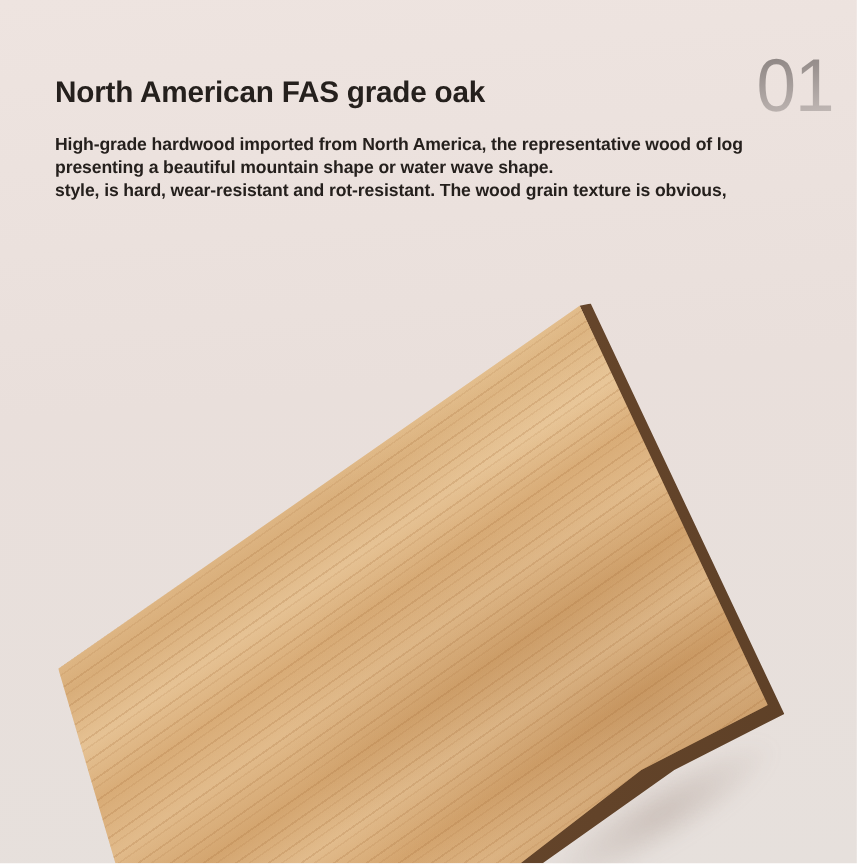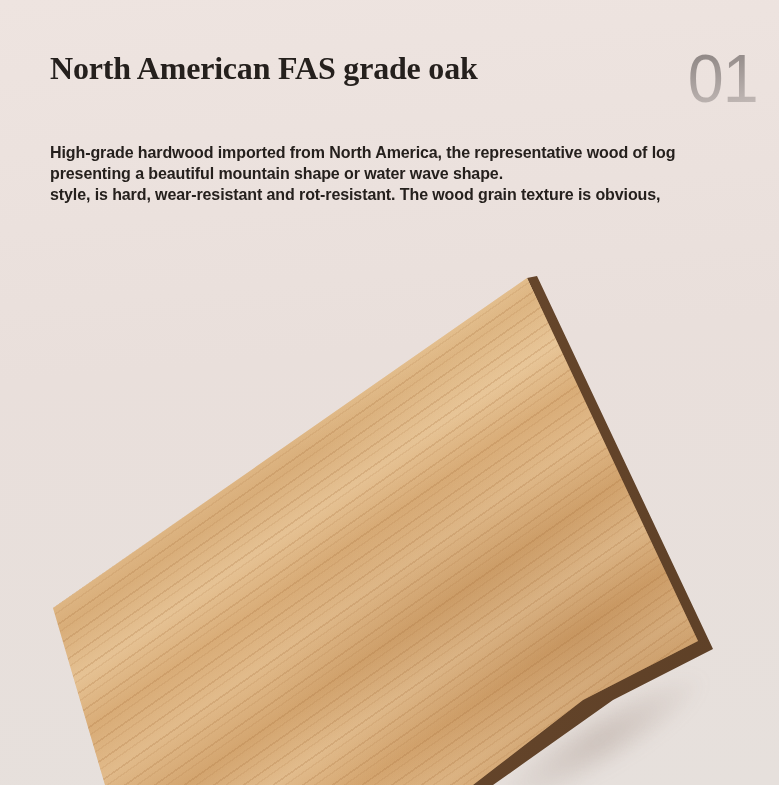--- a/index.html
+++ b/index.html
@@ -18,26 +18,26 @@
     background:linear-gradient(175deg, var(--bg-top) 0%, var(--bg-mid) 45%, var(--bg-bottom) 100%);
   }
   .index-number{
     position:absolute;top:44px;right:21px;
     font-size:68px;line-height:1;font-weight:400;letter-spacing:-1px;
     background:linear-gradient(172deg, var(--num-top) 8%, var(--num-bottom) 92%);
     -webkit-background-clip:text;background-clip:text;color:transparent;
     transform:scaleX(0.95);transform-origin:right top;
   }
   .page-title{
-    position:absolute;left:50px;top:52px;
-    font-size:32px;line-height:32px;font-weight:700;letter-spacing:-0.2px;
-    color:var(--text);white-space:nowrap;font-family:Liberation Serif, serif;
+    position:absolute;left:50px;top:68px;
+    font-size:27px;line-height:32px;font-weight:700;letter-spacing:-0.2px;
+    color:var(--text);white-space:nowrap;
   }
   .description{
-    position:absolute;left:50px;top:142px;width:700px;
+    position:absolute;left:50px;top:121px;width:700px;
     font-size:16px;line-height:21px;font-weight:700;letter-spacing:-0.1px;
     color:var(--text);
   }
   .description .line{white-space:nowrap;}
   
   .board{position:absolute;inset:0;}
   .board-shadow{
     position:absolute;left:430px;top:698px;width:340px;height:84px;
     background:radial-gradient(closest-side, rgba(140,118,106,0.30), rgba(140,118,106,0) 72%);
     transform:rotate(-31deg);filter:blur(7px);z-index:0;

